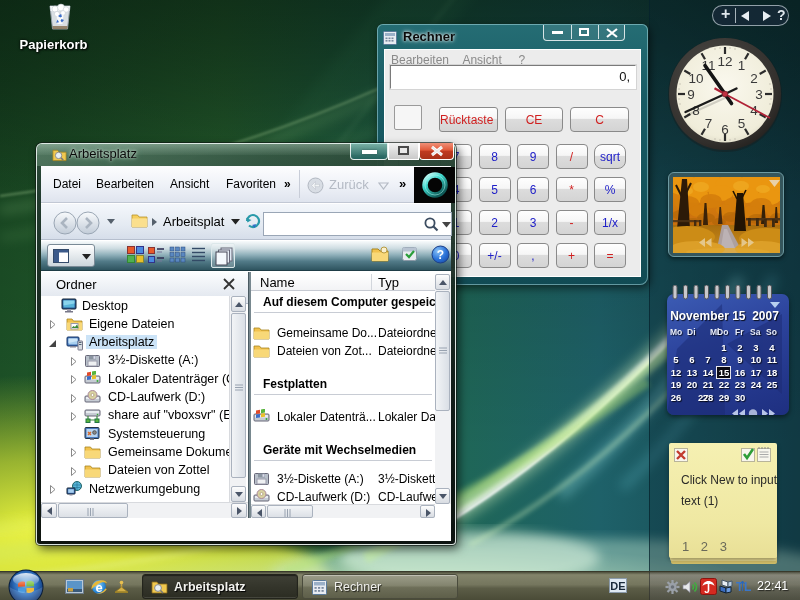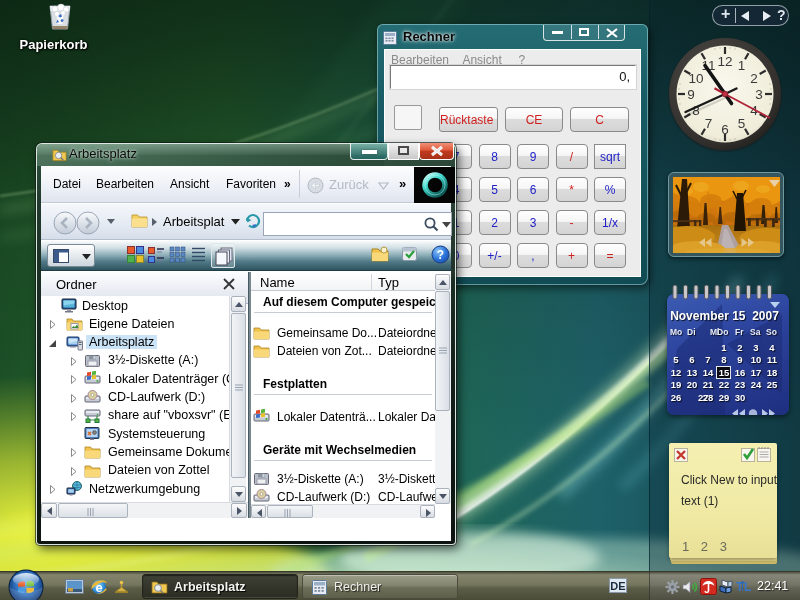--- a/index.html
+++ b/index.html
@@ -433,21 +433,21 @@
     <div id="calcbtns">
           <div class="abs" style="left:9px;top:55px;width:28px;height:25px;background:#f6f6f6;border:1px solid #9a9a9a;border-radius:2px;"></div>
           <div class="abs" style="left:54px;top:57px;width:59px;height:25px;border:1px solid #8a8a8a;border-radius:3px;background:linear-gradient(180deg,#fefefe 0%,#f6f6f6 45%,#dcdcdc 50%,#d4d4d4 100%);font-size:12px;color:#d02020;text-align:left;line-height:24px;">Rücktaste</div>
           <div class="abs" style="left:120px;top:57px;width:58px;height:25px;border:1px solid #8a8a8a;border-radius:4px;background:linear-gradient(180deg,#fefefe 0%,#f6f6f6 45%,#dcdcdc 50%,#d4d4d4 100%);font-size:12px;color:#d02020;text-align:center;line-height:24px;">CE</div>
           <div class="abs" style="left:185px;top:57px;width:59px;height:25px;border:1px solid #8a8a8a;border-radius:4px;background:linear-gradient(180deg,#fefefe 0%,#f6f6f6 45%,#dcdcdc 50%,#d4d4d4 100%);font-size:12px;color:#d02020;text-align:center;line-height:24px;">C</div>
           <div class="abs" style="left:13px;top:94px;width:32px;height:25px;border:1px solid #8a8a8a;border-radius:4px;background:linear-gradient(180deg,#fefefe 0%,#f6f6f6 45%,#dcdcdc 50%,#d4d4d4 100%);font-size:12px;color:#d02020;text-align:center;line-height:24px;">MC</div>
           <div class="abs" style="left:55px;top:94px;width:32px;height:25px;border:1px solid #8a8a8a;border-radius:4px;background:linear-gradient(180deg,#fefefe 0%,#f6f6f6 45%,#dcdcdc 50%,#d4d4d4 100%);font-size:12px;color:#2020c8;text-align:center;line-height:24px;">7</div>
           <div class="abs" style="left:93.5px;top:94px;width:32px;height:25px;border:1px solid #8a8a8a;border-radius:4px;background:linear-gradient(180deg,#fefefe 0%,#f6f6f6 45%,#dcdcdc 50%,#d4d4d4 100%);font-size:12px;color:#2020c8;text-align:center;line-height:24px;">8</div>
           <div class="abs" style="left:132px;top:94px;width:32px;height:25px;border:1px solid #8a8a8a;border-radius:4px;background:linear-gradient(180deg,#fefefe 0%,#f6f6f6 45%,#dcdcdc 50%,#d4d4d4 100%);font-size:12px;color:#2020c8;text-align:center;line-height:24px;">9</div>
           <div class="abs" style="left:170.5px;top:94px;width:32px;height:25px;border:1px solid #8a8a8a;border-radius:4px;background:linear-gradient(180deg,#fefefe 0%,#f6f6f6 45%,#dcdcdc 50%,#d4d4d4 100%);font-size:12px;color:#d02020;text-align:center;line-height:24px;">/</div>
-          <div class="abs" style="left:209px;top:94px;width:32px;height:25px;border:1px solid #8a8a8a;border-radius:0;background:linear-gradient(180deg,#fefefe 0%,#f6f6f6 45%,#dcdcdc 50%,#d4d4d4 100%);font-size:12px;color:#2020c8;text-align:center;line-height:24px;">sqrt</div>
+          <div class="abs" style="left:209px;top:94px;width:32px;height:25px;border:1px solid #8a8a8a;border-radius:8px;background:linear-gradient(180deg,#fefefe 0%,#f6f6f6 45%,#dcdcdc 50%,#d4d4d4 100%);font-size:12px;color:#2020c8;text-align:center;line-height:24px;">sqrt</div>
           <div class="abs" style="left:13px;top:127px;width:32px;height:25px;border:1px solid #8a8a8a;border-radius:4px;background:linear-gradient(180deg,#fefefe 0%,#f6f6f6 45%,#dcdcdc 50%,#d4d4d4 100%);font-size:12px;color:#d02020;text-align:center;line-height:24px;">MR</div>
           <div class="abs" style="left:55px;top:127px;width:32px;height:25px;border:1px solid #8a8a8a;border-radius:4px;background:linear-gradient(180deg,#fefefe 0%,#f6f6f6 45%,#dcdcdc 50%,#d4d4d4 100%);font-size:12px;color:#2020c8;text-align:center;line-height:24px;">4</div>
           <div class="abs" style="left:93.5px;top:127px;width:32px;height:25px;border:1px solid #8a8a8a;border-radius:4px;background:linear-gradient(180deg,#fefefe 0%,#f6f6f6 45%,#dcdcdc 50%,#d4d4d4 100%);font-size:12px;color:#2020c8;text-align:center;line-height:24px;">5</div>
           <div class="abs" style="left:132px;top:127px;width:32px;height:25px;border:1px solid #8a8a8a;border-radius:4px;background:linear-gradient(180deg,#fefefe 0%,#f6f6f6 45%,#dcdcdc 50%,#d4d4d4 100%);font-size:12px;color:#2020c8;text-align:center;line-height:24px;">6</div>
           <div class="abs" style="left:170.5px;top:127px;width:32px;height:25px;border:1px solid #8a8a8a;border-radius:4px;background:linear-gradient(180deg,#fefefe 0%,#f6f6f6 45%,#dcdcdc 50%,#d4d4d4 100%);font-size:12px;color:#d02020;text-align:center;line-height:24px;">*</div>
           <div class="abs" style="left:209px;top:127px;width:32px;height:25px;border:1px solid #8a8a8a;border-radius:4px;background:linear-gradient(180deg,#fefefe 0%,#f6f6f6 45%,#dcdcdc 50%,#d4d4d4 100%);font-size:12px;color:#2020c8;text-align:center;line-height:24px;">%</div>
           <div class="abs" style="left:13px;top:160px;width:32px;height:25px;border:1px solid #8a8a8a;border-radius:4px;background:linear-gradient(180deg,#fefefe 0%,#f6f6f6 45%,#dcdcdc 50%,#d4d4d4 100%);font-size:12px;color:#d02020;text-align:center;line-height:24px;">MS</div>
           <div class="abs" style="left:55px;top:160px;width:32px;height:25px;border:1px solid #8a8a8a;border-radius:4px;background:linear-gradient(180deg,#fefefe 0%,#f6f6f6 45%,#dcdcdc 50%,#d4d4d4 100%);font-size:12px;color:#2020c8;text-align:center;line-height:24px;">1</div>
           <div class="abs" style="left:93.5px;top:160px;width:32px;height:25px;border:1px solid #8a8a8a;border-radius:4px;background:linear-gradient(180deg,#fefefe 0%,#f6f6f6 45%,#dcdcdc 50%,#d4d4d4 100%);font-size:12px;color:#2020c8;text-align:center;line-height:24px;">2</div>
           <div class="abs" style="left:132px;top:160px;width:32px;height:25px;border:1px solid #8a8a8a;border-radius:4px;background:linear-gradient(180deg,#fefefe 0%,#f6f6f6 45%,#dcdcdc 50%,#d4d4d4 100%);font-size:12px;color:#2020c8;text-align:center;line-height:24px;">3</div>

